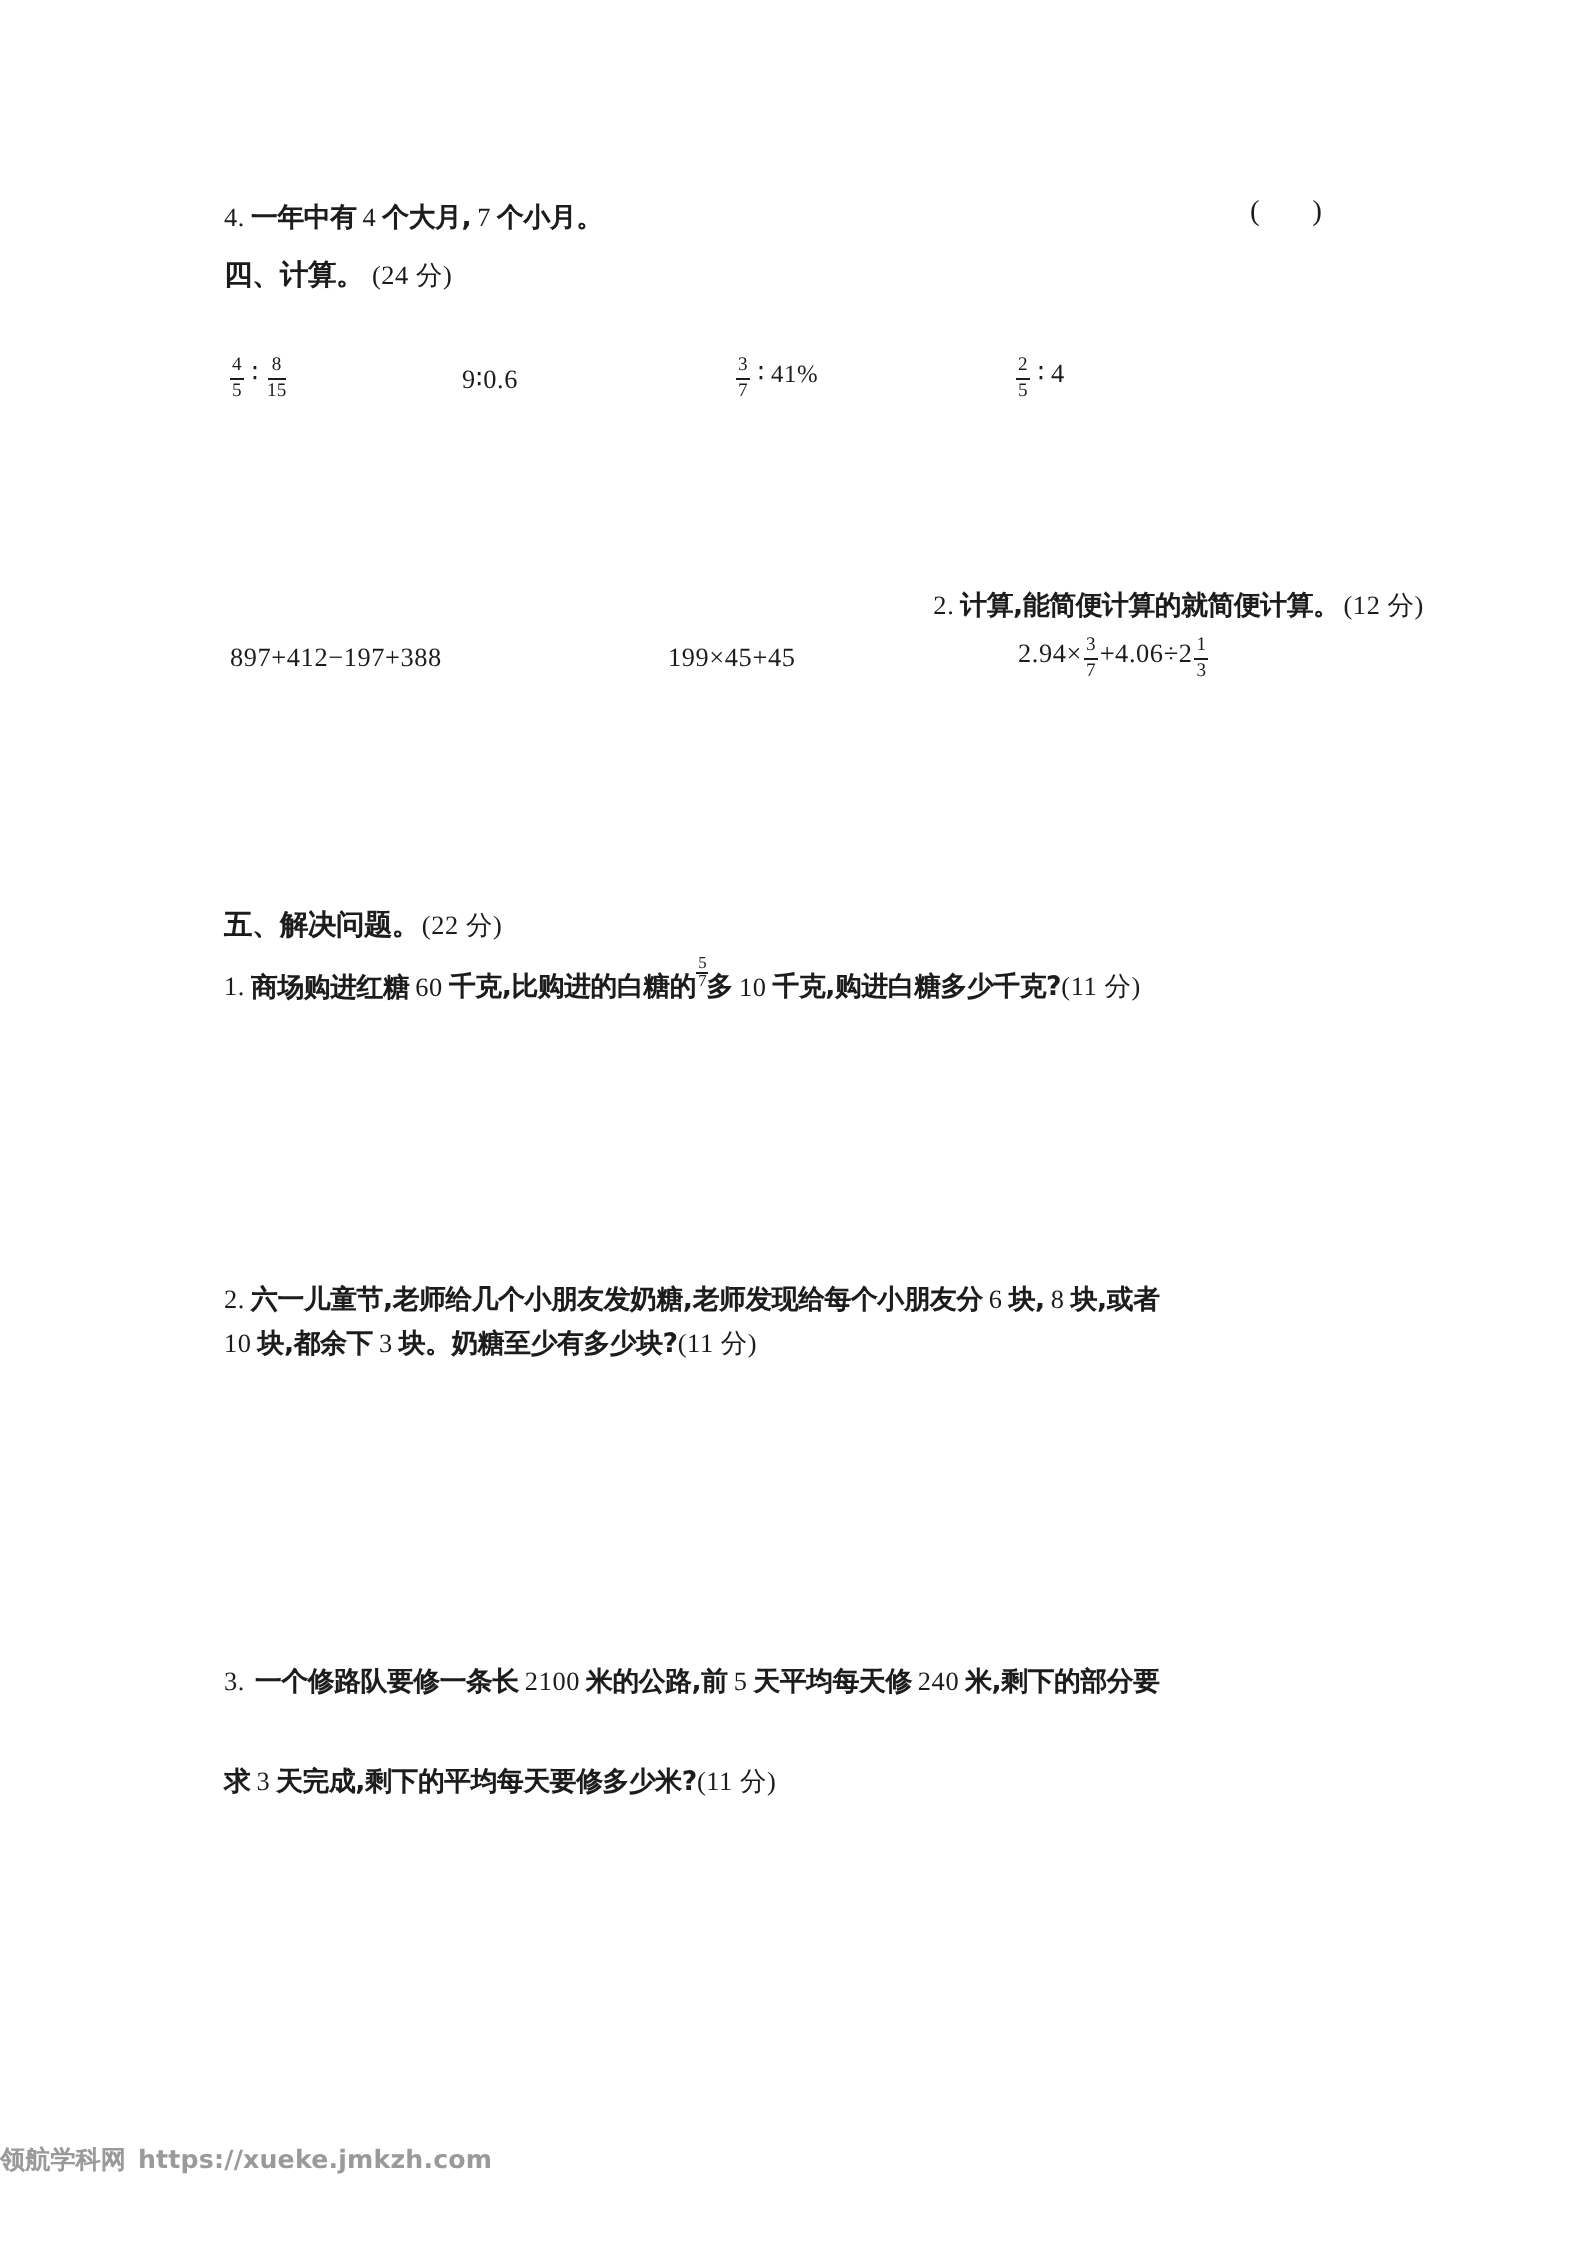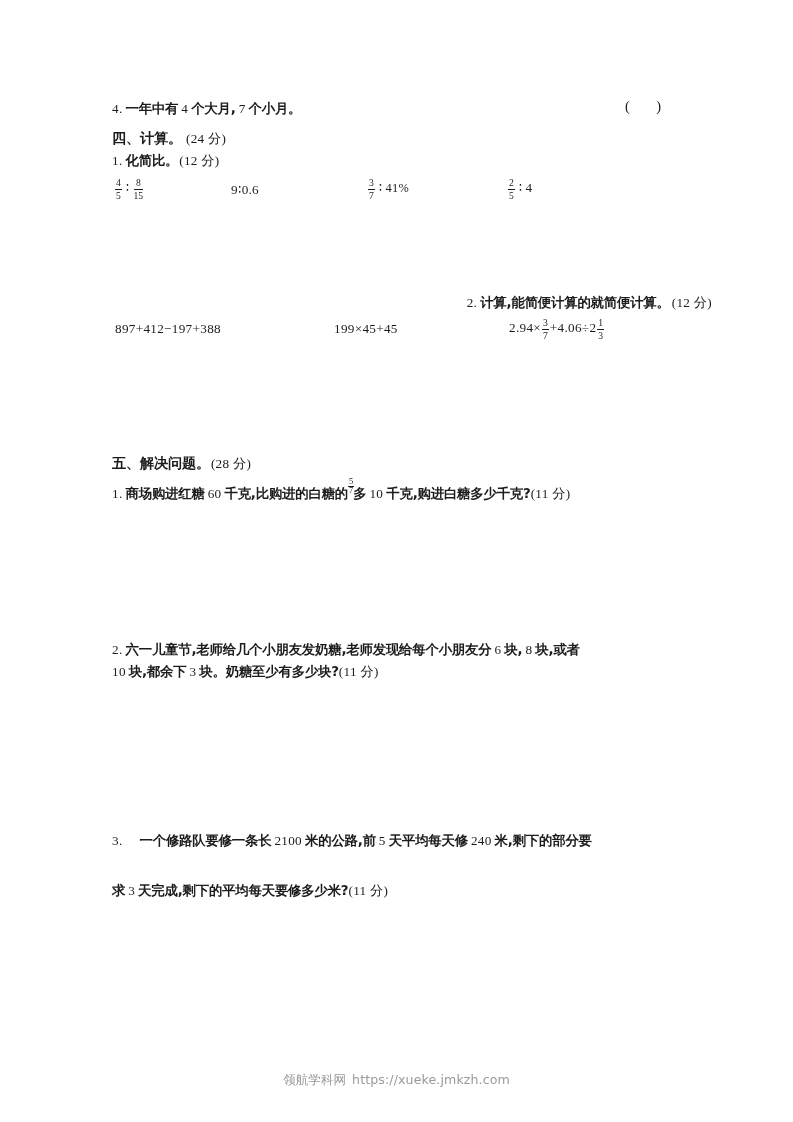--- a/index.html
+++ b/index.html
@@ -98,24 +98,24 @@
 
   
   .abs { position: absolute; white-space: nowrap; }
 
   
   .footer {
     position: absolute;
     left: 0;
     top: 1072px;
     width: 793px;
-    text-align: center;
     color: #9a9a9a;
     font-size: 12.6px;
     white-space: nowrap;
+    font-weight: bold;
   }
   .footer .fcn {
     font-family: "DejaVu Sans", "Liberation Sans", sans-serif;
     font-size: 12.6px;
   }
   .footer .furl {
     font-family: "DejaVu Sans", "Liberation Sans", sans-serif;
     font-size: 12.6px;
     letter-spacing: 0.1px;
   }
@@ -129,23 +129,20 @@
     <span class="la">4.</span><span class="cn" style="margin-left:3px;">一年中有</span><span class="la" style="margin:0 3px;">4</span><span class="cn">个大月,</span><span class="la" style="margin:0 3px;">7</span><span class="cn">个小月。</span>
   </div>
   <div class="abs" style="left:625px; top:97px;">
     <span class="la" style="font-size:14.5px;">(</span><span style="display:inline-block;width:26px;"></span><span class="la" style="font-size:14.5px;">)</span>
   </div>
 
   <div class="row sec-head" style="top:127px;">
     <span class="cn">四、计算。</span><span class="la" style="margin-left:4px;">(24 分)</span>
   </div>
 
-  <div class="row" style="top:150px;">
-    <span class="la">1.</span><span class="cn" style="margin-left:3px;">化简比。</span><span class="la" style="margin-left:1px;">(12 分)</span>
-  </div>
 
   <div class="abs" style="left:114px; top:178px;">
     <span class="frac"><span class="num">4</span><span class="den">5</span></span><span class="la" style="margin:0 3px;">∶</span><span class="frac"><span class="num">8</span><span class="den">15</span></span>
   </div>
 
   <div class="abs la" style="left:231px; top:182px;text-align:right;">9∶0.6</div>
 
   <div class="abs" style="left:367px; top:178px;">
     <span class="frac"><span class="num">3</span><span class="den">7</span></span><span class="la" style="margin:0 3px;">∶</span><span class="la-sm">41%</span>
   </div>
@@ -159,36 +156,36 @@
   </div>
 
   <div class="abs la" style="left:115px; top:321px;">897+412−197+388</div>
   <div class="abs la" style="left:334px; top:321px;">199×45+45</div>
 
   <div class="abs" style="left:509px; top:318px;">
     <span class="la">2.94×</span><span class="frac"><span class="num">3</span><span class="den">7</span></span><span class="la">+4.06÷</span><span class="mixed"><span class="whole la">2</span><span class="frac"><span class="num">1</span><span class="den">3</span></span></span>
   </div>
 
   <div class="row sec-head" style="top:452px;">
-    <span class="cn">五、解决问题。</span><span class="la" style="margin-left:1px;">(28 分)</span>
+    <span class="cn">五、解决问题。</span><span class="la" style="margin-left:1px;">(22 分)</span>
   </div>
 
   <div class="row" style="top:481px;">
     <span class="la">1.</span><span class="cn" style="margin-left:3px;">商场购进红糖</span><span class="la" style="margin:0 3px;">60</span><span class="cn">千克,比购进的白糖的</span><span class="frac-hi"><span class="num">5</span><span class="den">7</span></span><span class="cn">多</span><span class="la" style="margin:0 3px;">10</span><span class="cn">千克,购进白糖多少千克?</span><span class="la">(11 分)</span>
   </div>
 
   <div class="row" style="top:639px;">
     <span class="la">2.</span><span class="cn" style="margin-left:3px;">六一儿童节,老师给几个小朋友发奶糖,老师发现给每个小朋友分</span><span class="la" style="margin:0 3px;">6</span><span class="cn">块,</span><span class="la" style="margin:0 3px;">8</span><span class="cn">块,或者</span>
   </div>
   <div class="row" style="top:661px;">
     <span class="la">10</span><span class="cn" style="margin-left:3px;">块,都余下</span><span class="la" style="margin:0 3px;">3</span><span class="cn">块。奶糖至少有多少块?</span><span class="la">(11 分)</span>
   </div>
 
   <div class="row" style="top:830px;">
-    <span class="la">3.</span><span class="cn" style="margin-left:17px;">一个修路队要修一条长</span><span class="la" style="margin:0 3px;">2100</span><span class="cn">米的公路,前</span><span class="la" style="margin:0 3px;">5</span><span class="cn">天平均每天修</span><span class="la" style="margin:0 3px;">240</span><span class="cn">米,剩下的部分要</span>
+    <span class="la">3.</span><span class="cn" style="margin-left:5px;">一个修路队要修一条长</span><span class="la" style="margin:0 3px;">2100</span><span class="cn">米的公路,前</span><span class="la" style="margin:0 3px;">5</span><span class="cn">天平均每天修</span><span class="la" style="margin:0 3px;">240</span><span class="cn">米,剩下的部分要</span>
   </div>
   <div class="row" style="top:880px;">
     <span class="cn">求</span><span class="la" style="margin:0 3px;">3</span><span class="cn">天完成,剩下的平均每天要修多少米?</span><span class="la">(11 分)</span>
   </div>
 
   <div class="footer">
     <span class="fcn">领航学科网</span><span style="display:inline-block;width:6px;"></span><span class="furl">https://xueke.jmkzh.com</span>
   </div>
 
 </div>

